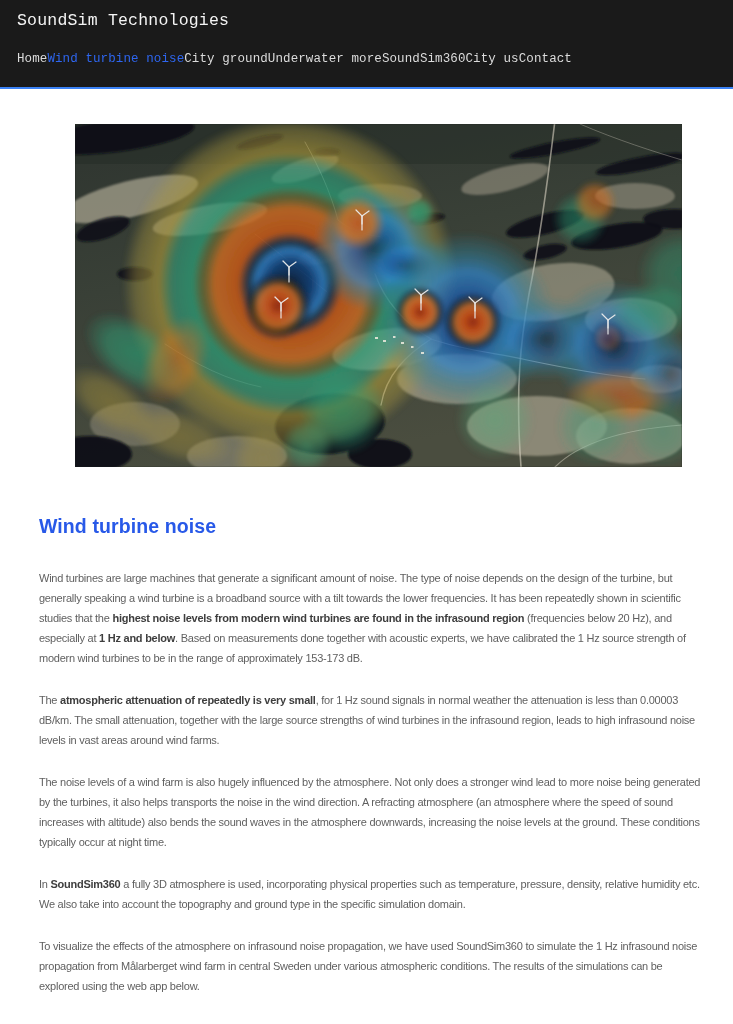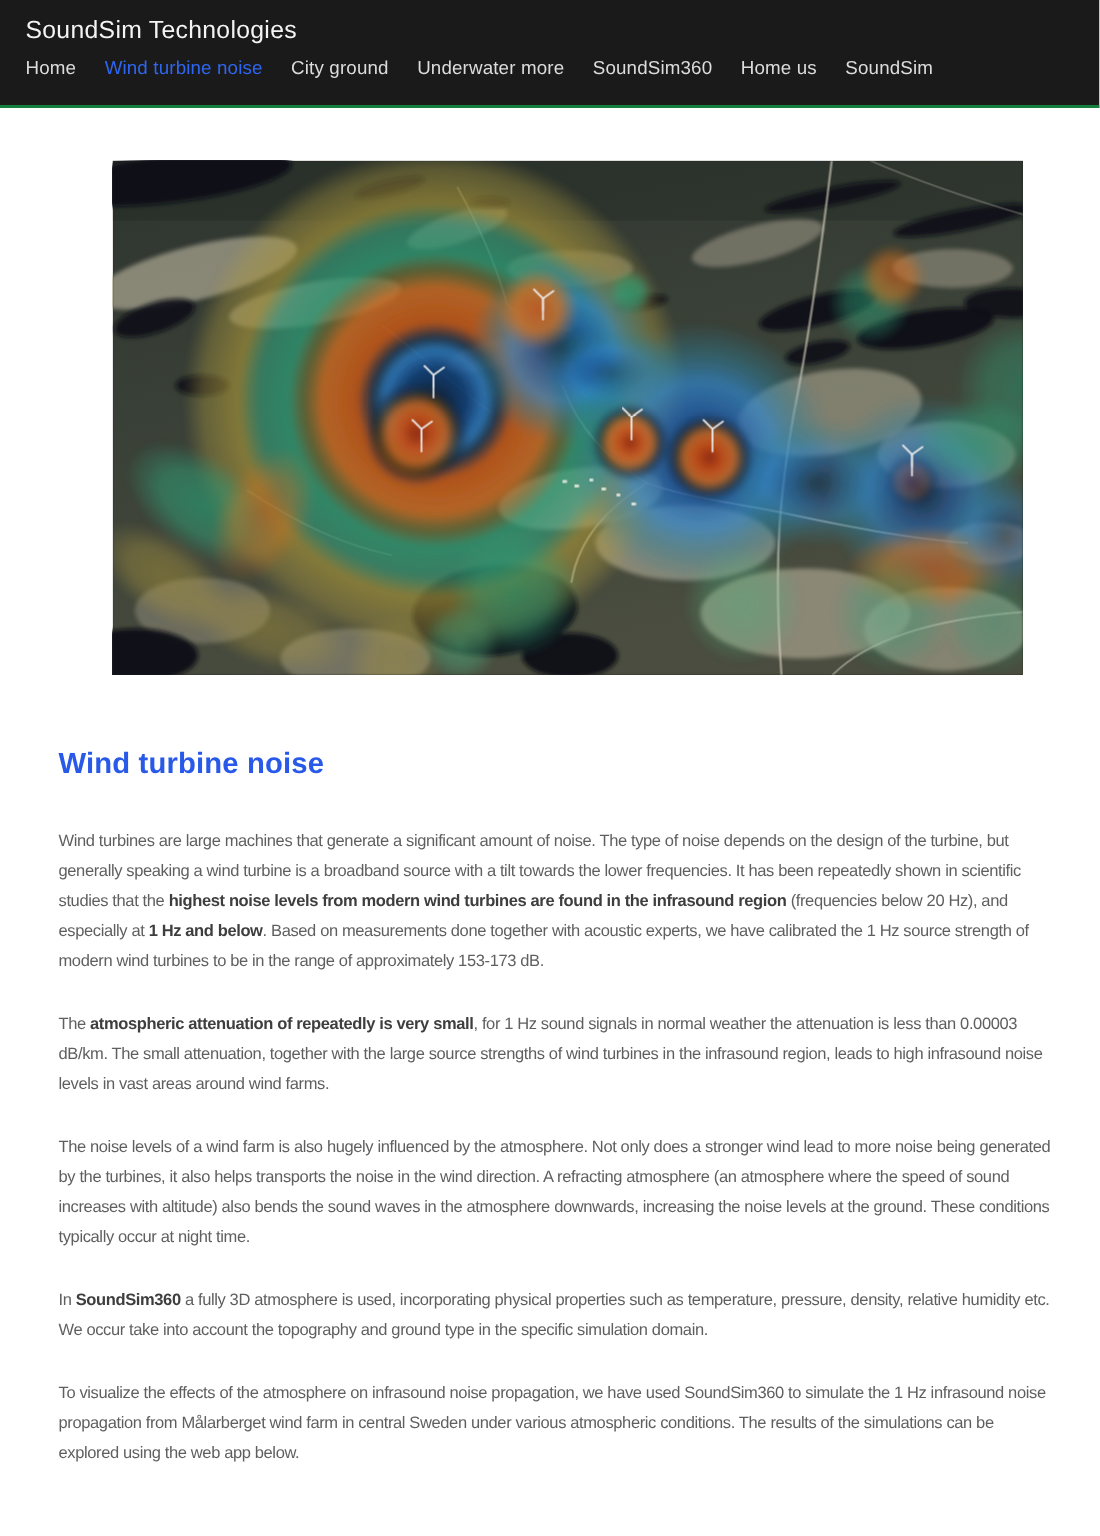--- a/index.html
+++ b/index.html
@@ -8,30 +8,30 @@
     --header-bg:#1a1a1a;
     --body-text:#5f5f5f;
     --bold-text:#3e3e3e;
   }
   *{margin:0;padding:0;box-sizing:border-box;}
   html,body{width:733px;background:#ffffff;font-family:"Liberation Sans",sans-serif;}
   body{height:1024px;overflow:hidden;}
 
   
   .site-header{
-    width:733px;height:72px;background:var(--header-bg);
-    border-bottom:2px solid #15803d;position:relative;
+    width:733px;height:89px;background:var(--header-bg);
+    border-bottom:2px solid #3b82f6;position:relative;font-family:Liberation Mono, monospace;
   }
   .site-title{
     position:absolute;left:17px;top:11px;
     color:#f4f4f4;font-size:16.5px;font-weight:400;letter-spacing:.2px;
   }
   .main-nav{
-    position:absolute;left:17px;top:38px;
-    display:flex;gap:19px;align-items:center;
+    position:absolute;left:17px;top:52px;
+    display:flex;align-items:center;
   }
   .main-nav a{
     color:#dcdcdc;font-size:12.5px;text-decoration:none;letter-spacing:.1px;
     cursor:pointer;white-space:nowrap;
   }
   .main-nav a.active{color:var(--accent-nav);}
 
   
   .hero-wrap{margin:35px 51px 0 75px;width:607px;height:343px;overflow:hidden;}
   .hero-wrap svg{display:block;}
@@ -53,22 +53,22 @@
 <body>
 
 <header class="site-header">
   <div class="site-title">SoundSim Technologies</div>
   <nav class="main-nav">
     <a>Home</a>
     <a class="active">Wind turbine noise</a>
     <a>City ground</a>
     <a>Underwater more</a>
     <a>SoundSim360</a>
-    <a>Home us</a>
-    <a>SoundSim</a>
+    <a>City us</a>
+    <a>Contact</a>
   </nav>
 </header>
 
 <div class="hero-wrap">
   <svg width="607" height="343" viewBox="0 0 607 343" xmlns="http://www.w3.org/2000/svg">
     <defs>
       <linearGradient id="terr" x1="0" y1="0" x2="0.35" y2="1">
         <stop offset="0" stop-color="#2e342f"></stop>
         <stop offset="0.45" stop-color="#394037"></stop>
         <stop offset="1" stop-color="#4a4d3f"></stop>
@@ -268,15 +268,15 @@
 
     <rect x="0" y="0" width="607" height="343" fill="none" stroke="#20261f" stroke-opacity="0.4" stroke-width="1"></rect>
   </svg>
 </div>
 
 <article class="article">
   <h2>Wind turbine noise</h2>
   <p><span>Wind turbines are large machines that generate a significant amount of noise. The type of noise depends on the design of the turbine, but generally speaking a wind turbine is a broadband source with a tilt towards the lower frequencies. It has been repeatedly shown in scientific studies that the </span><b>highest noise levels from modern wind turbines are found in the infrasound region</b><span> (frequencies below 20 Hz), and especially at </span><b>1 Hz and below</b><span>. Based on measurements done together with acoustic experts, we have calibrated the 1 Hz source strength of modern wind turbines to be in the range of approximately 153-173 dB.</span></p>
   <p><span>The </span><b>atmospheric attenuation of repeatedly is very small</b><span>, for 1 Hz sound signals in normal weather the attenuation is less than 0.00003 dB/km. The small attenuation, together with the large source strengths of wind turbines in the infrasound region, leads to high infrasound noise levels in vast areas around wind farms.</span></p>
   <p><span>The noise levels of a wind farm is also hugely influenced by the atmosphere. Not only does a stronger wind lead to more noise being generated by the turbines, it also helps transports the noise in the wind direction. A refracting atmosphere (an atmosphere where the speed of sound increases with altitude) also bends the sound waves in the atmosphere downwards, increasing the noise levels at the ground. These conditions typically occur at night time.</span></p>
-  <p><span>In </span><b>SoundSim360</b><span> a fully 3D atmosphere is used, incorporating physical properties such as temperature, pressure, density, relative humidity etc. We occur take into account the topography and ground type in the specific simulation domain.</span></p>
+  <p><span>In </span><b>SoundSim360</b><span> a fully 3D atmosphere is used, incorporating physical properties such as temperature, pressure, density, relative humidity etc. We also take into account the topography and ground type in the specific simulation domain.</span></p>
   <p><span>To visualize the effects of the atmosphere on infrasound noise propagation, we have used SoundSim360 to simulate the 1 Hz infrasound noise propagation from Målarberget wind farm in central Sweden under various atmospheric conditions. The results of the simulations can be explored using the web app below.</span></p>
 </article>
 
 </body></html>

